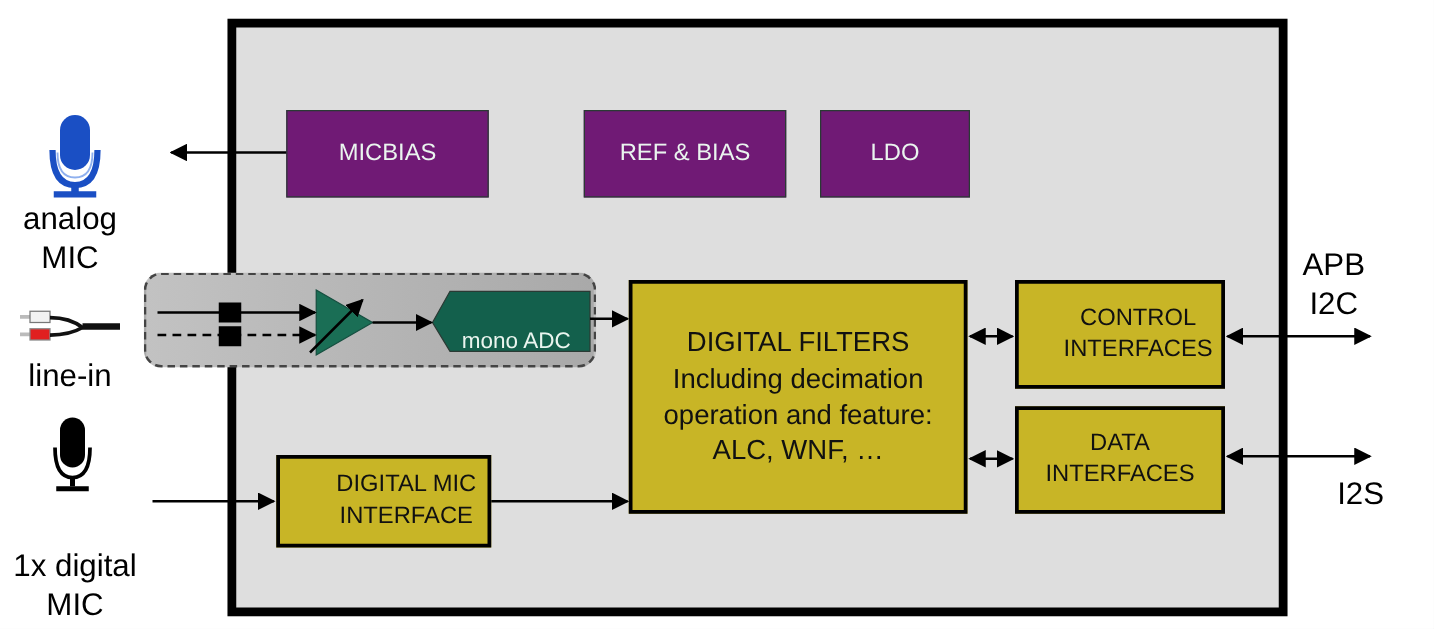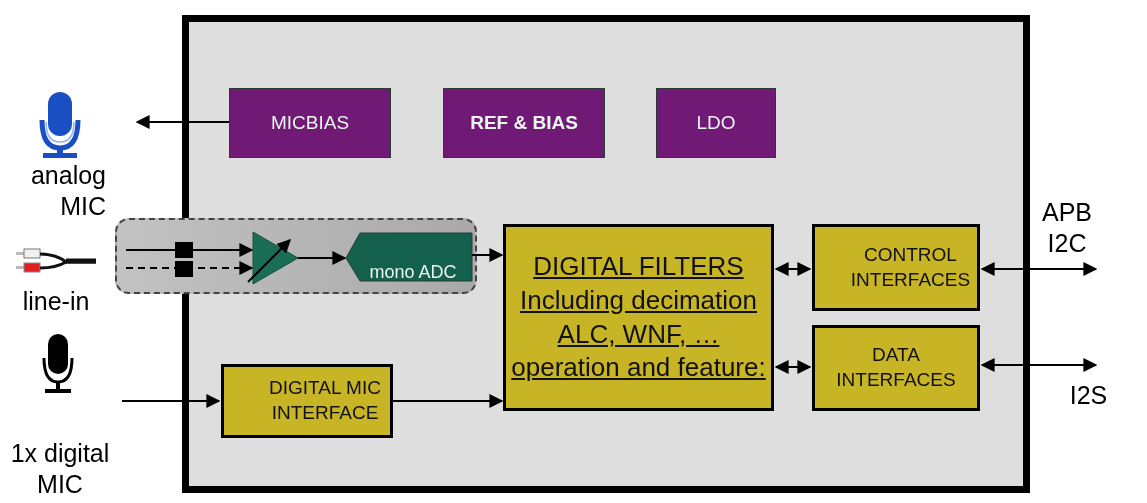--- a/index.html
+++ b/index.html
@@ -27,39 +27,39 @@
 </head>
 <body>
 
 <div class="chip"></div>
 
 <div class="analog-group"></div>
 
 <div class="green" style="left:229px; top:88px; width:160px; height:68px;">
   <span>MICBIAS</span>
 </div>
-<div class="green" style="left:443px; top:88px; width:160px; height:68px;font-weight:bold;">
+<div class="green" style="left:467px; top:88px; width:160px; height:68px;">
   <span>REF &amp; BIAS</span>
 </div>
 <div class="green" style="left:656px; top:88px; width:118px; height:68px;">
   <span>LDO</span>
 </div>
 
 <div class="yellow" style="left:221px; top:364px; width:172px; height:74px;padding-left:36px;">
   <div class="lines">
     <span>DIGITAL MIC</span>
     <span>INTERFACE</span>
   </div>
 </div>
 <div class="yellow" style="left:503px; top:224px; width:271px; height:187px;">
-  <div class="lines" style="font-size:26px;text-decoration:underline;">
+  <div class="lines" style="font-size:22px;">
     <span>DIGITAL FILTERS</span>
     <span>Including decimation</span>
+    <span>operation and feature:</span>
     <span>ALC, WNF, …</span>
-    <span>operation and feature:</span>
   </div>
 </div>
 <div class="yellow" style="left:812px; top:224px; width:168px; height:87px;padding-left:29px;">
   <div class="lines">
     <span>CONTROL</span>
     <span>INTERFACES</span>
   </div>
 </div>
 <div class="yellow" style="left:812px; top:325px; width:168px; height:86px;">
   <div class="lines">
@@ -124,21 +124,21 @@
   <g>
     <rect x="48" y="334" width="20" height="40" rx="10" fill="#000"></rect>
     <path d="M44,358 Q44,382 58,382 Q72,382 72,358" fill="none" stroke="#000" stroke-width="3"></path>
     <rect x="56" y="382" width="4" height="7" fill="#000"></rect>
     <rect x="45" y="389" width="26" height="4" fill="#000"></rect>
   </g>
 </svg>
 
 <div class="adc-text">mono ADC</div>
 
-<div class="label" style="left:6px; top:160px; width:100px;text-align:right;">
+<div class="label" style="left:6px; top:160px; width:100px;">
   <span>analog</span>
   <span>MIC</span>
 </div>
 <div class="label" style="left:6px; top:286px; width:100px;">line-in</div>
 <div class="label" style="left:4px; top:394px; width:112px;margin-top:44px;">
   <span>1x digital</span>
   <span>MIC</span>
 </div>
 <div class="label" style="left:1032px; top:197px; width:70px;">
   <span>APB</span>

